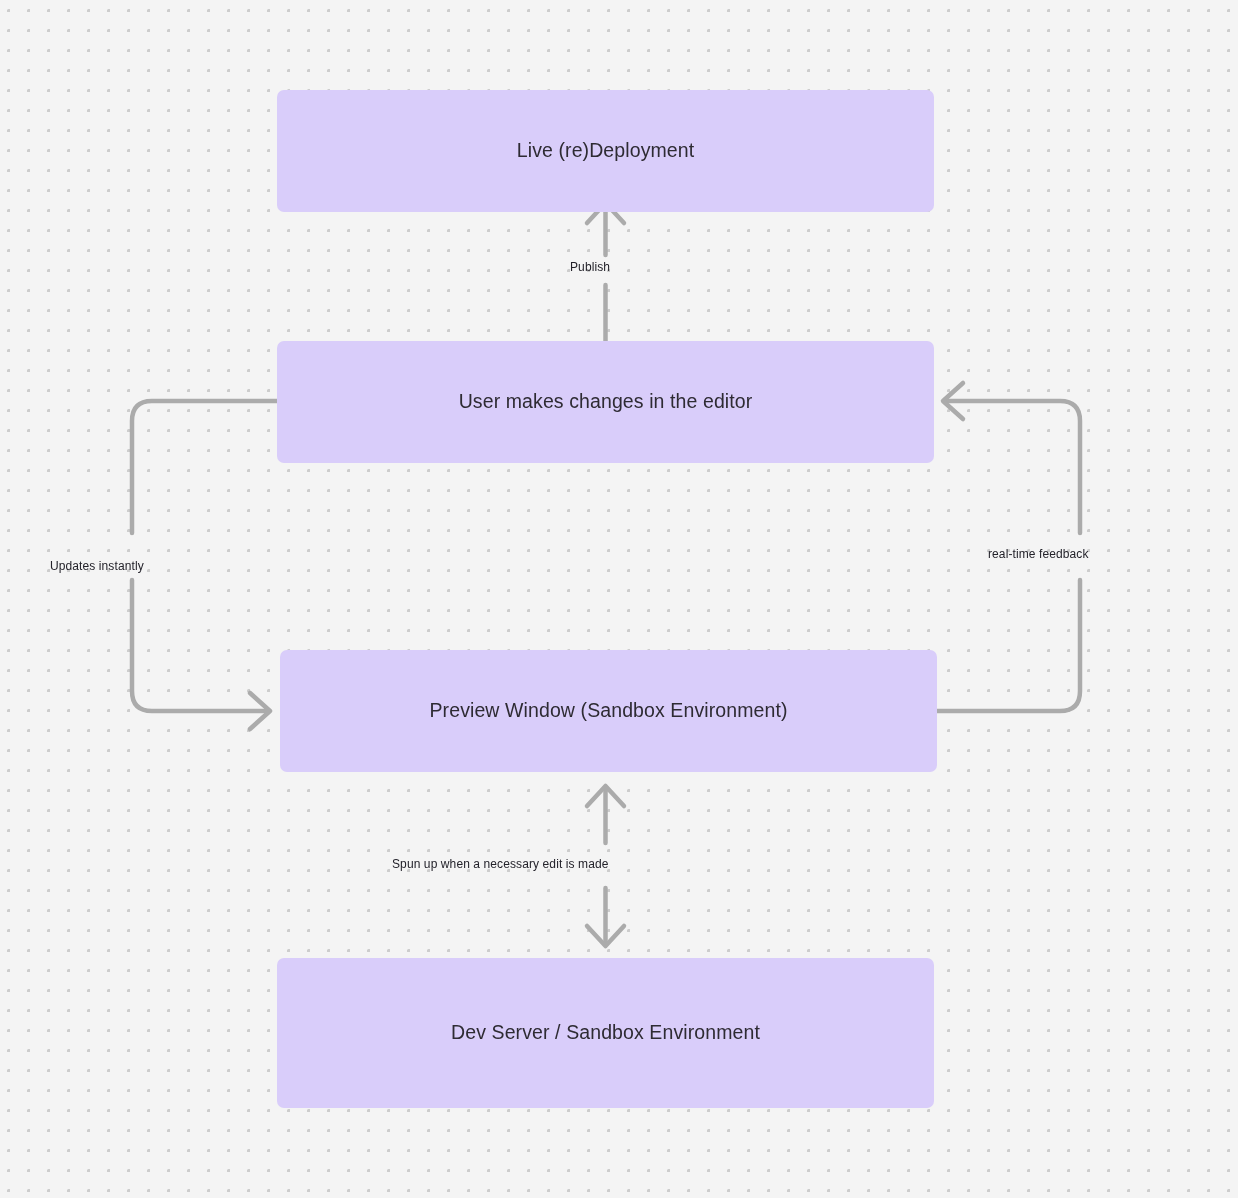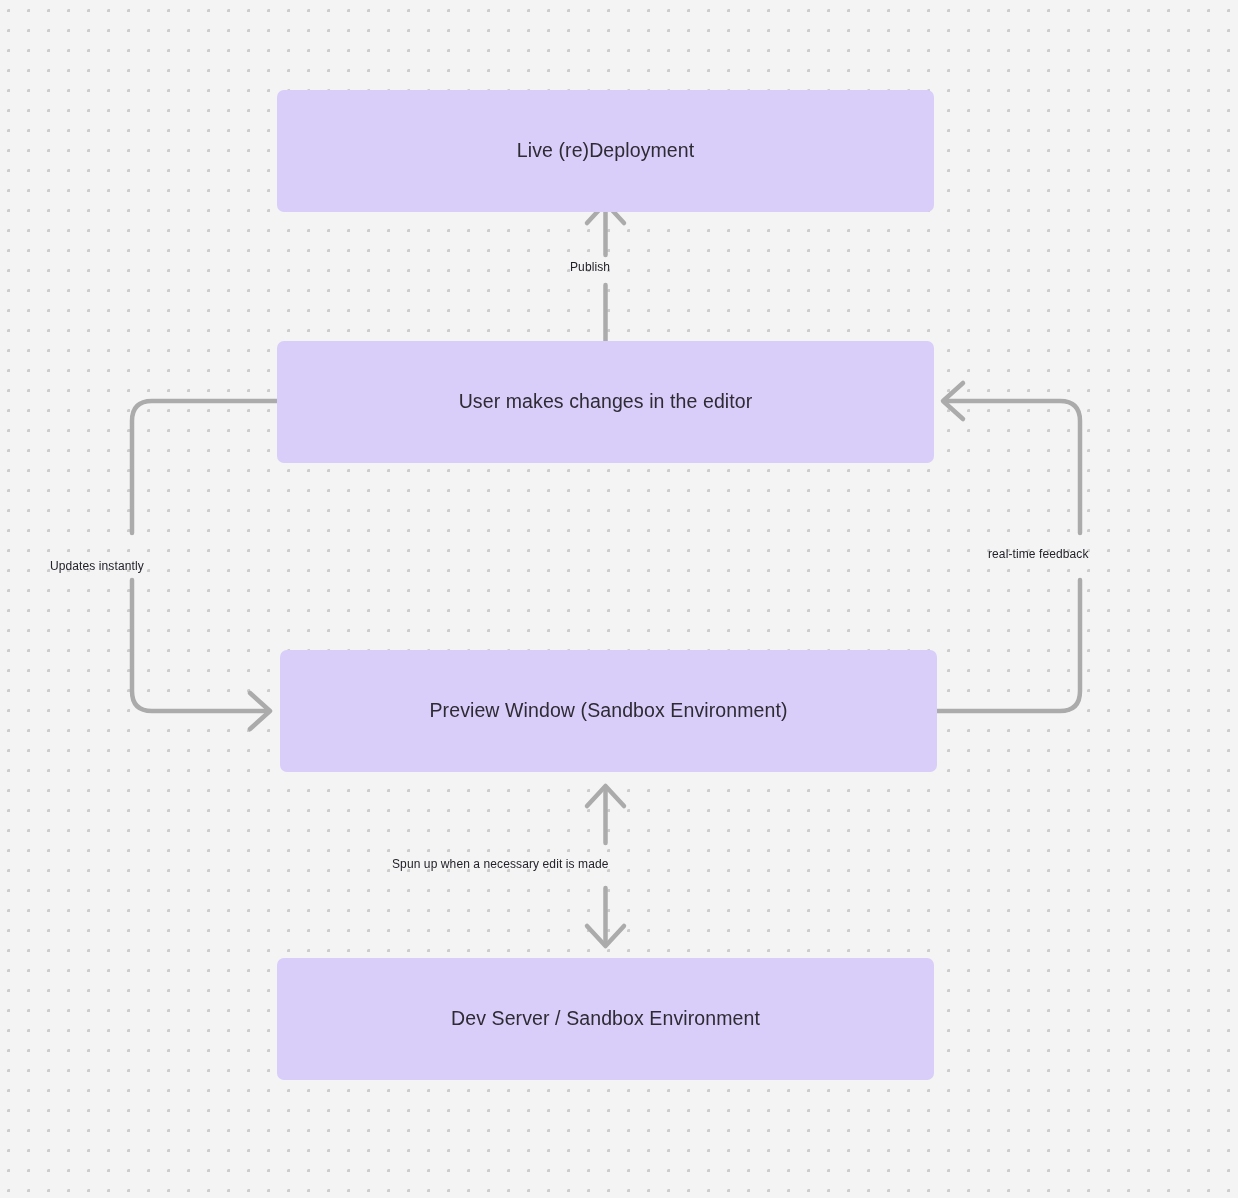--- a/index.html
+++ b/index.html
@@ -58,21 +58,21 @@
     color: #23222a;
     letter-spacing: 0.1px;
     white-space: nowrap;
     line-height: 1;
   }
 
   
   #node-deploy  { left: 277px; top: 90px;  width: 657px; height: 122px; }
   #node-editor  { left: 277px; top: 341px; width: 657px; height: 122px; }
   #node-preview { left: 280px; top: 650px; width: 657px; height: 122px; }
-  #node-devserver { left: 277px; top: 958px; width: 657px; height: 122px; }
+  #node-devserver { left: 277px; top: 958px; width: 657px; height: 150px; }
 
   
   #label-publish        { left: 570px; top: 261px; }
   #label-updates        { left: 50px;  top: 560px; }
   #label-feedback       { left: 988px; top: 548px; }
   #label-spunup         { left: 392px; top: 858px; }
 </style>
 </head>
 <body>
 

